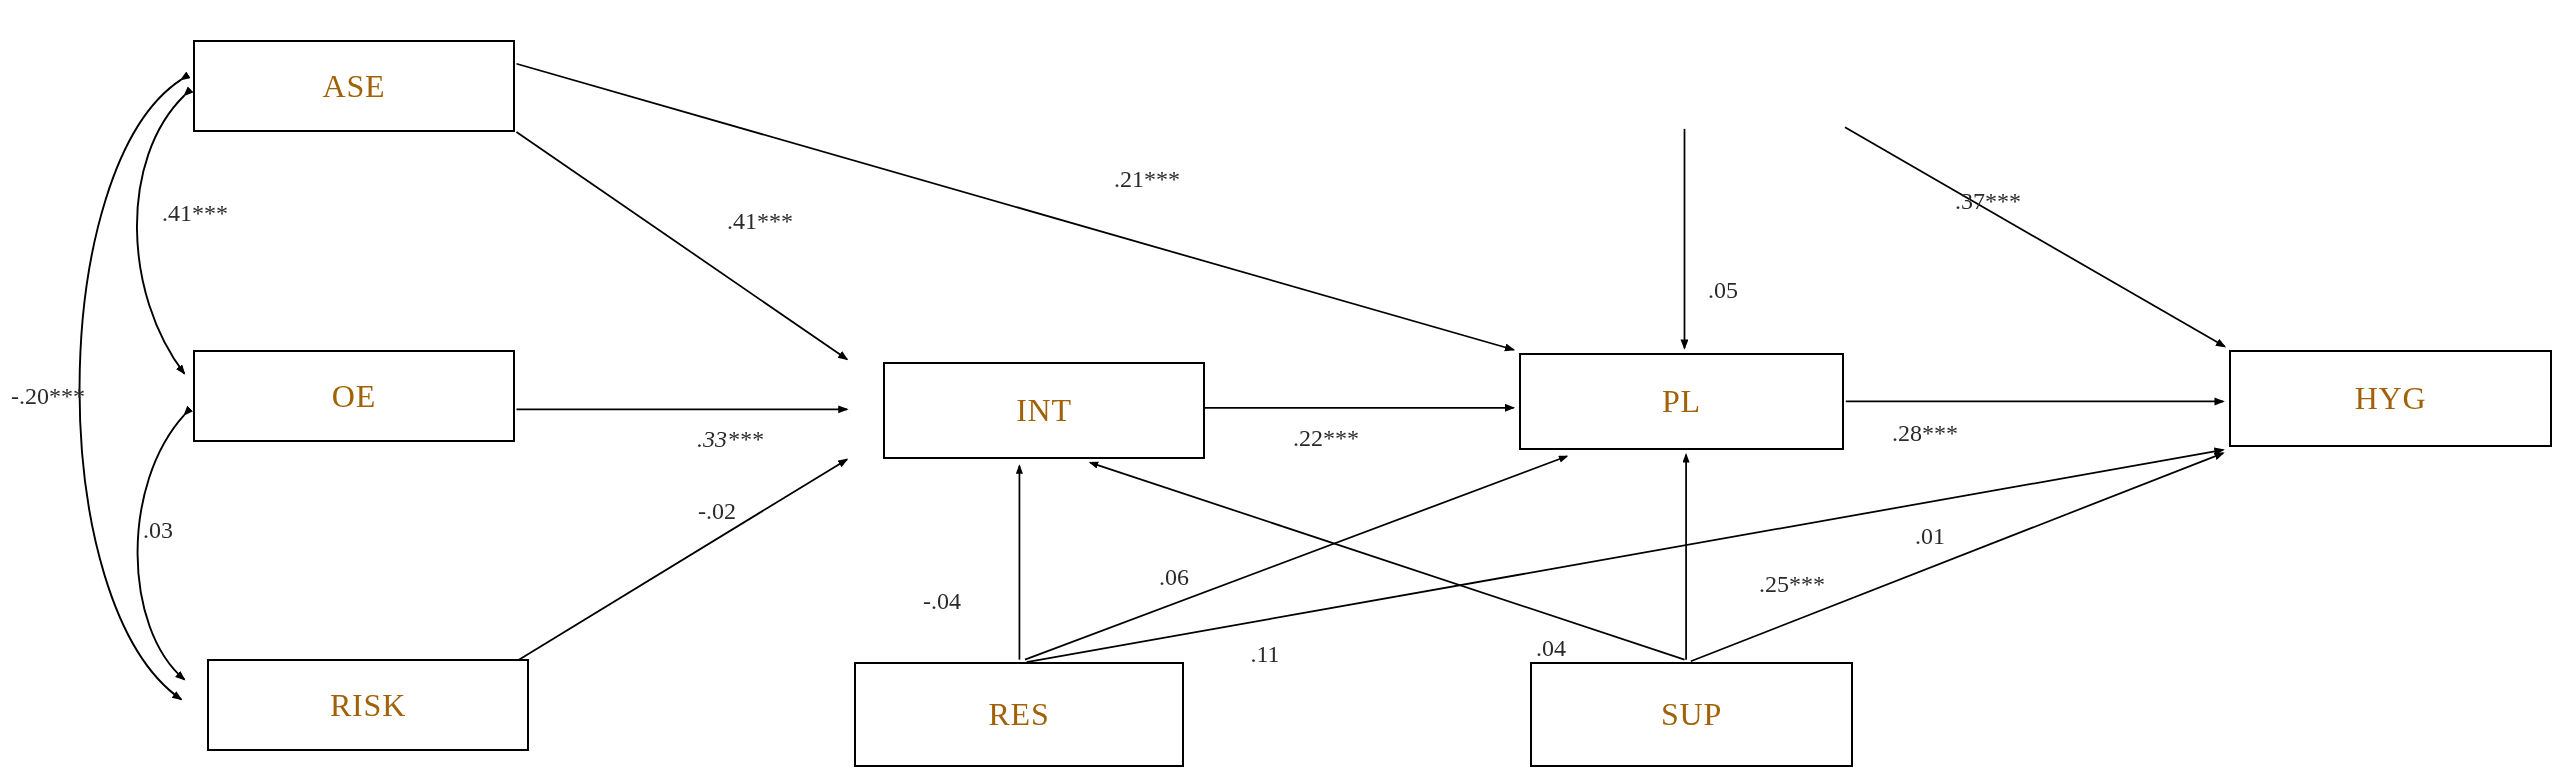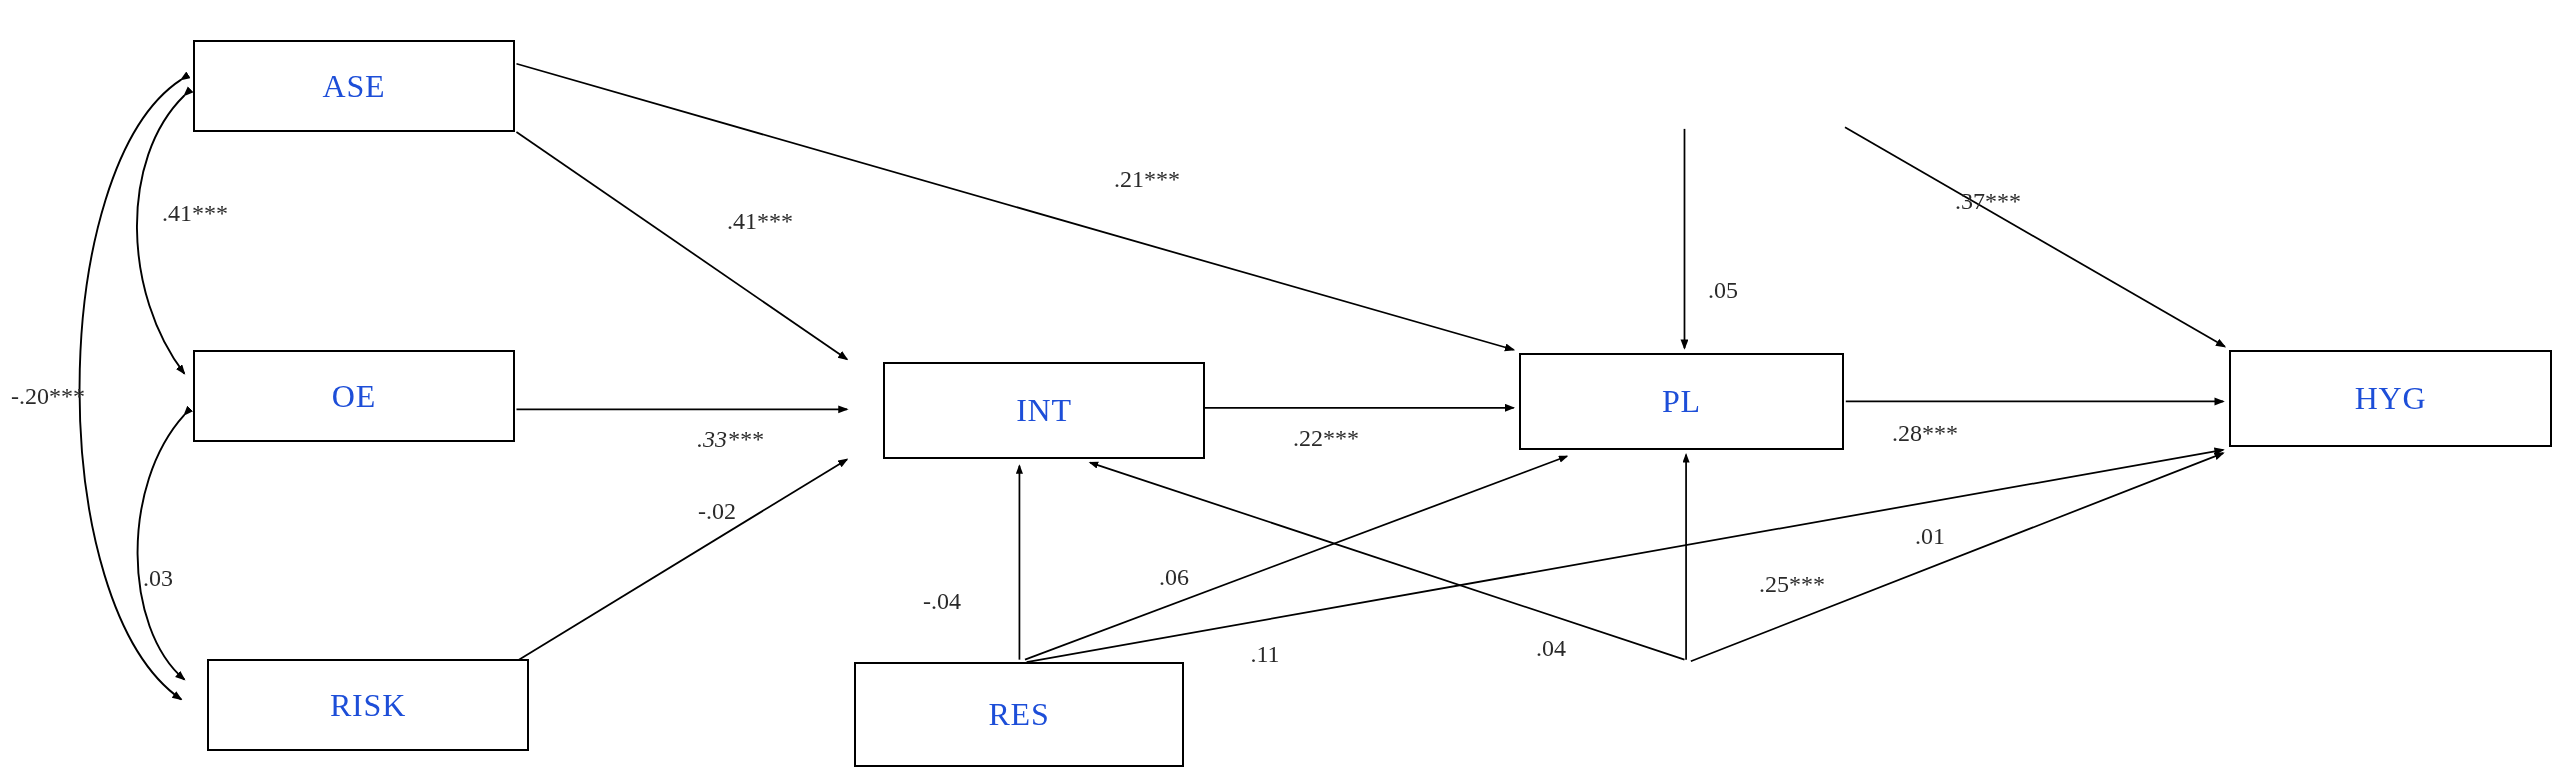--- a/index.html
+++ b/index.html
@@ -17,21 +17,21 @@
     box-sizing:border-box;
     background:#ffffff;
     border:2.4px solid #000000;
     display:flex;
     align-items:center;
     justify-content:center;
   }
   .node-label{
     font-family:"Liberation Serif", serif;
     font-size:32px;
-    color:#1d4ed8;
+    color:#a16207;
     letter-spacing:0.8px;
     white-space:nowrap;
     user-select:none;
   }
   .edge-label{
     position:absolute;
     font-family:"Liberation Serif", serif;
     font-size:24px;
     color:#2a2a2a;
     white-space:nowrap;
@@ -141,30 +141,33 @@
 
 
   <div class="node-box" style="left:1519px;top:353px;width:325px;height:97px;">
     <span class="node-label">PL</span>
   </div>
 
   <div class="node-box" style="left:854px;top:662px;width:330px;height:105px;">
     <span class="node-label">RES</span>
   </div>
 
+  <div class="node-box" style="left:1530px;top:662px;width:323px;height:105px;">
+    <span class="node-label">SUP</span>
+  </div>
 
   <div class="node-box" style="left:2229px;top:350px;width:323px;height:97px;">
     <span class="node-label">HYG</span>
   </div>
 
   <span class="edge-label" style="left:195px;top:213px;">.41***</span>
 
   <span class="edge-label" style="left:48px;top:396px;">-.20***</span>
 
-  <span class="edge-label" style="left:158px;top:578px;">.03</span>
+  <span class="edge-label" style="left:158px;top:530px;">.03</span>
 
   <span class="edge-label" style="left:760px;top:221px;">.41***</span>
 
   <span class="edge-label" style="left:1147px;top:179px;">.21***</span>
 
   <span class="edge-label" style="left:730px;top:439px;font-style:italic;">.33***</span>
 
   <span class="edge-label" style="left:717px;top:511px;">-.02</span>
 
   <span class="edge-label" style="left:1326px;top:438px;">.22***</span>

